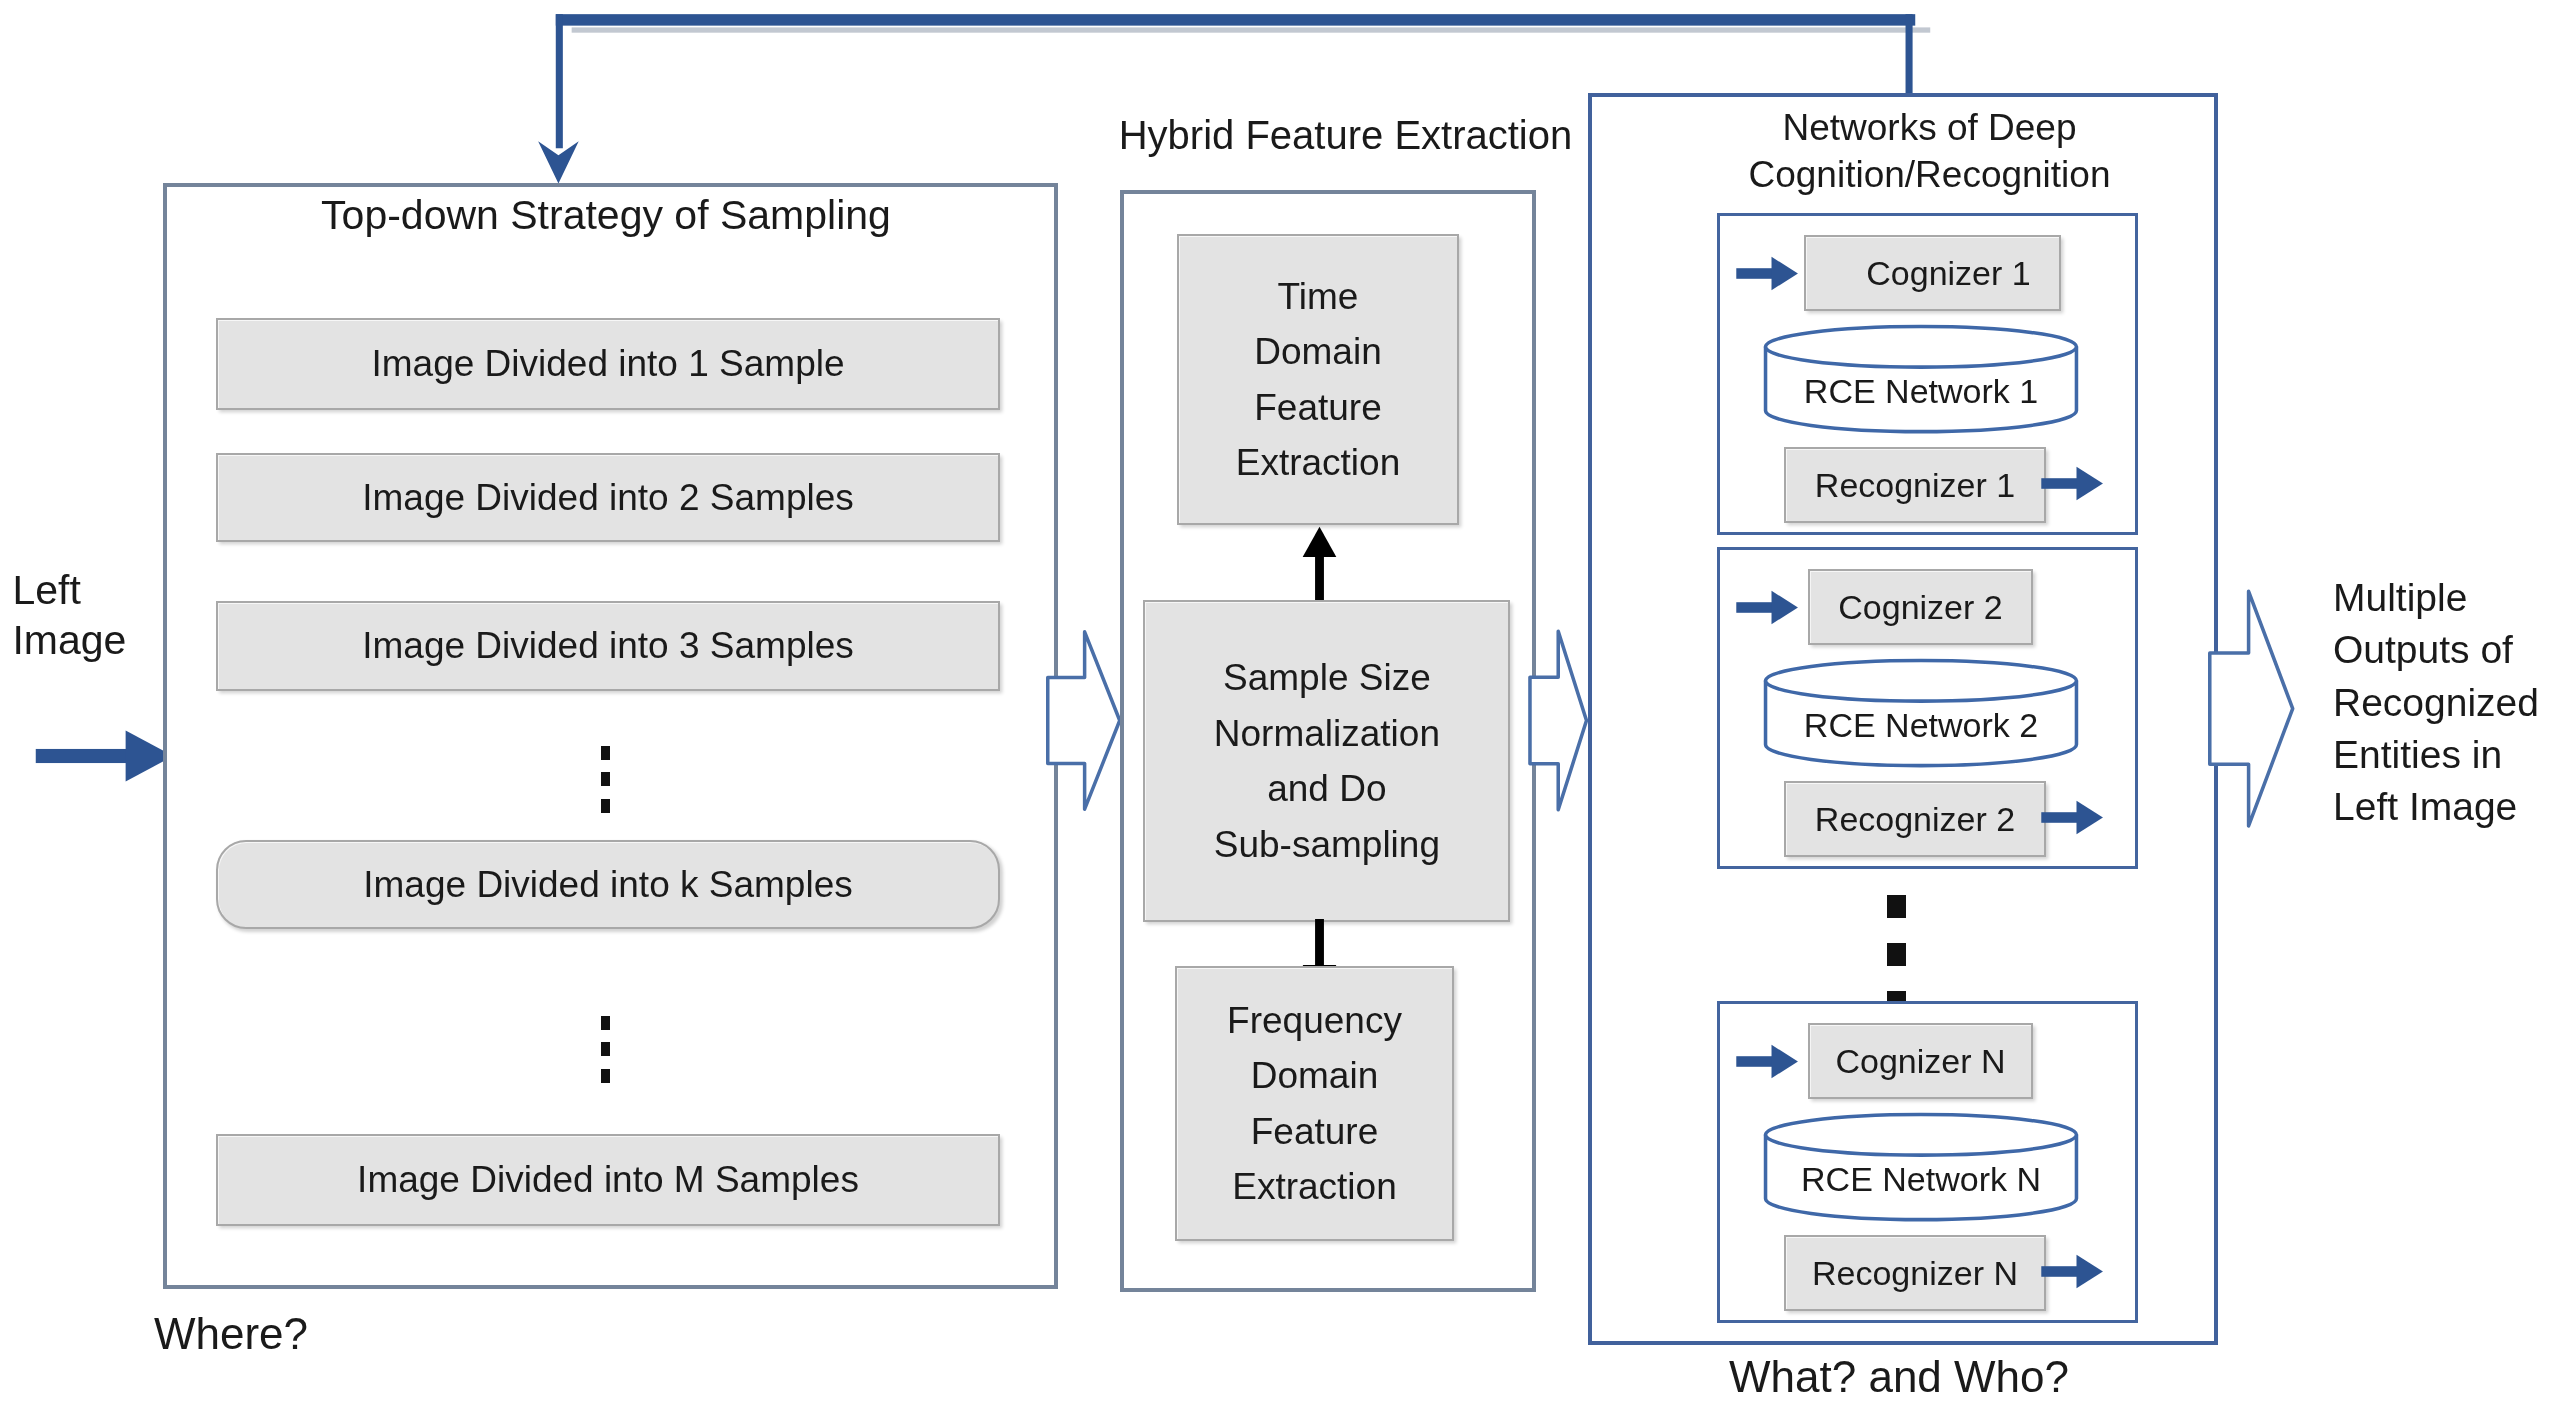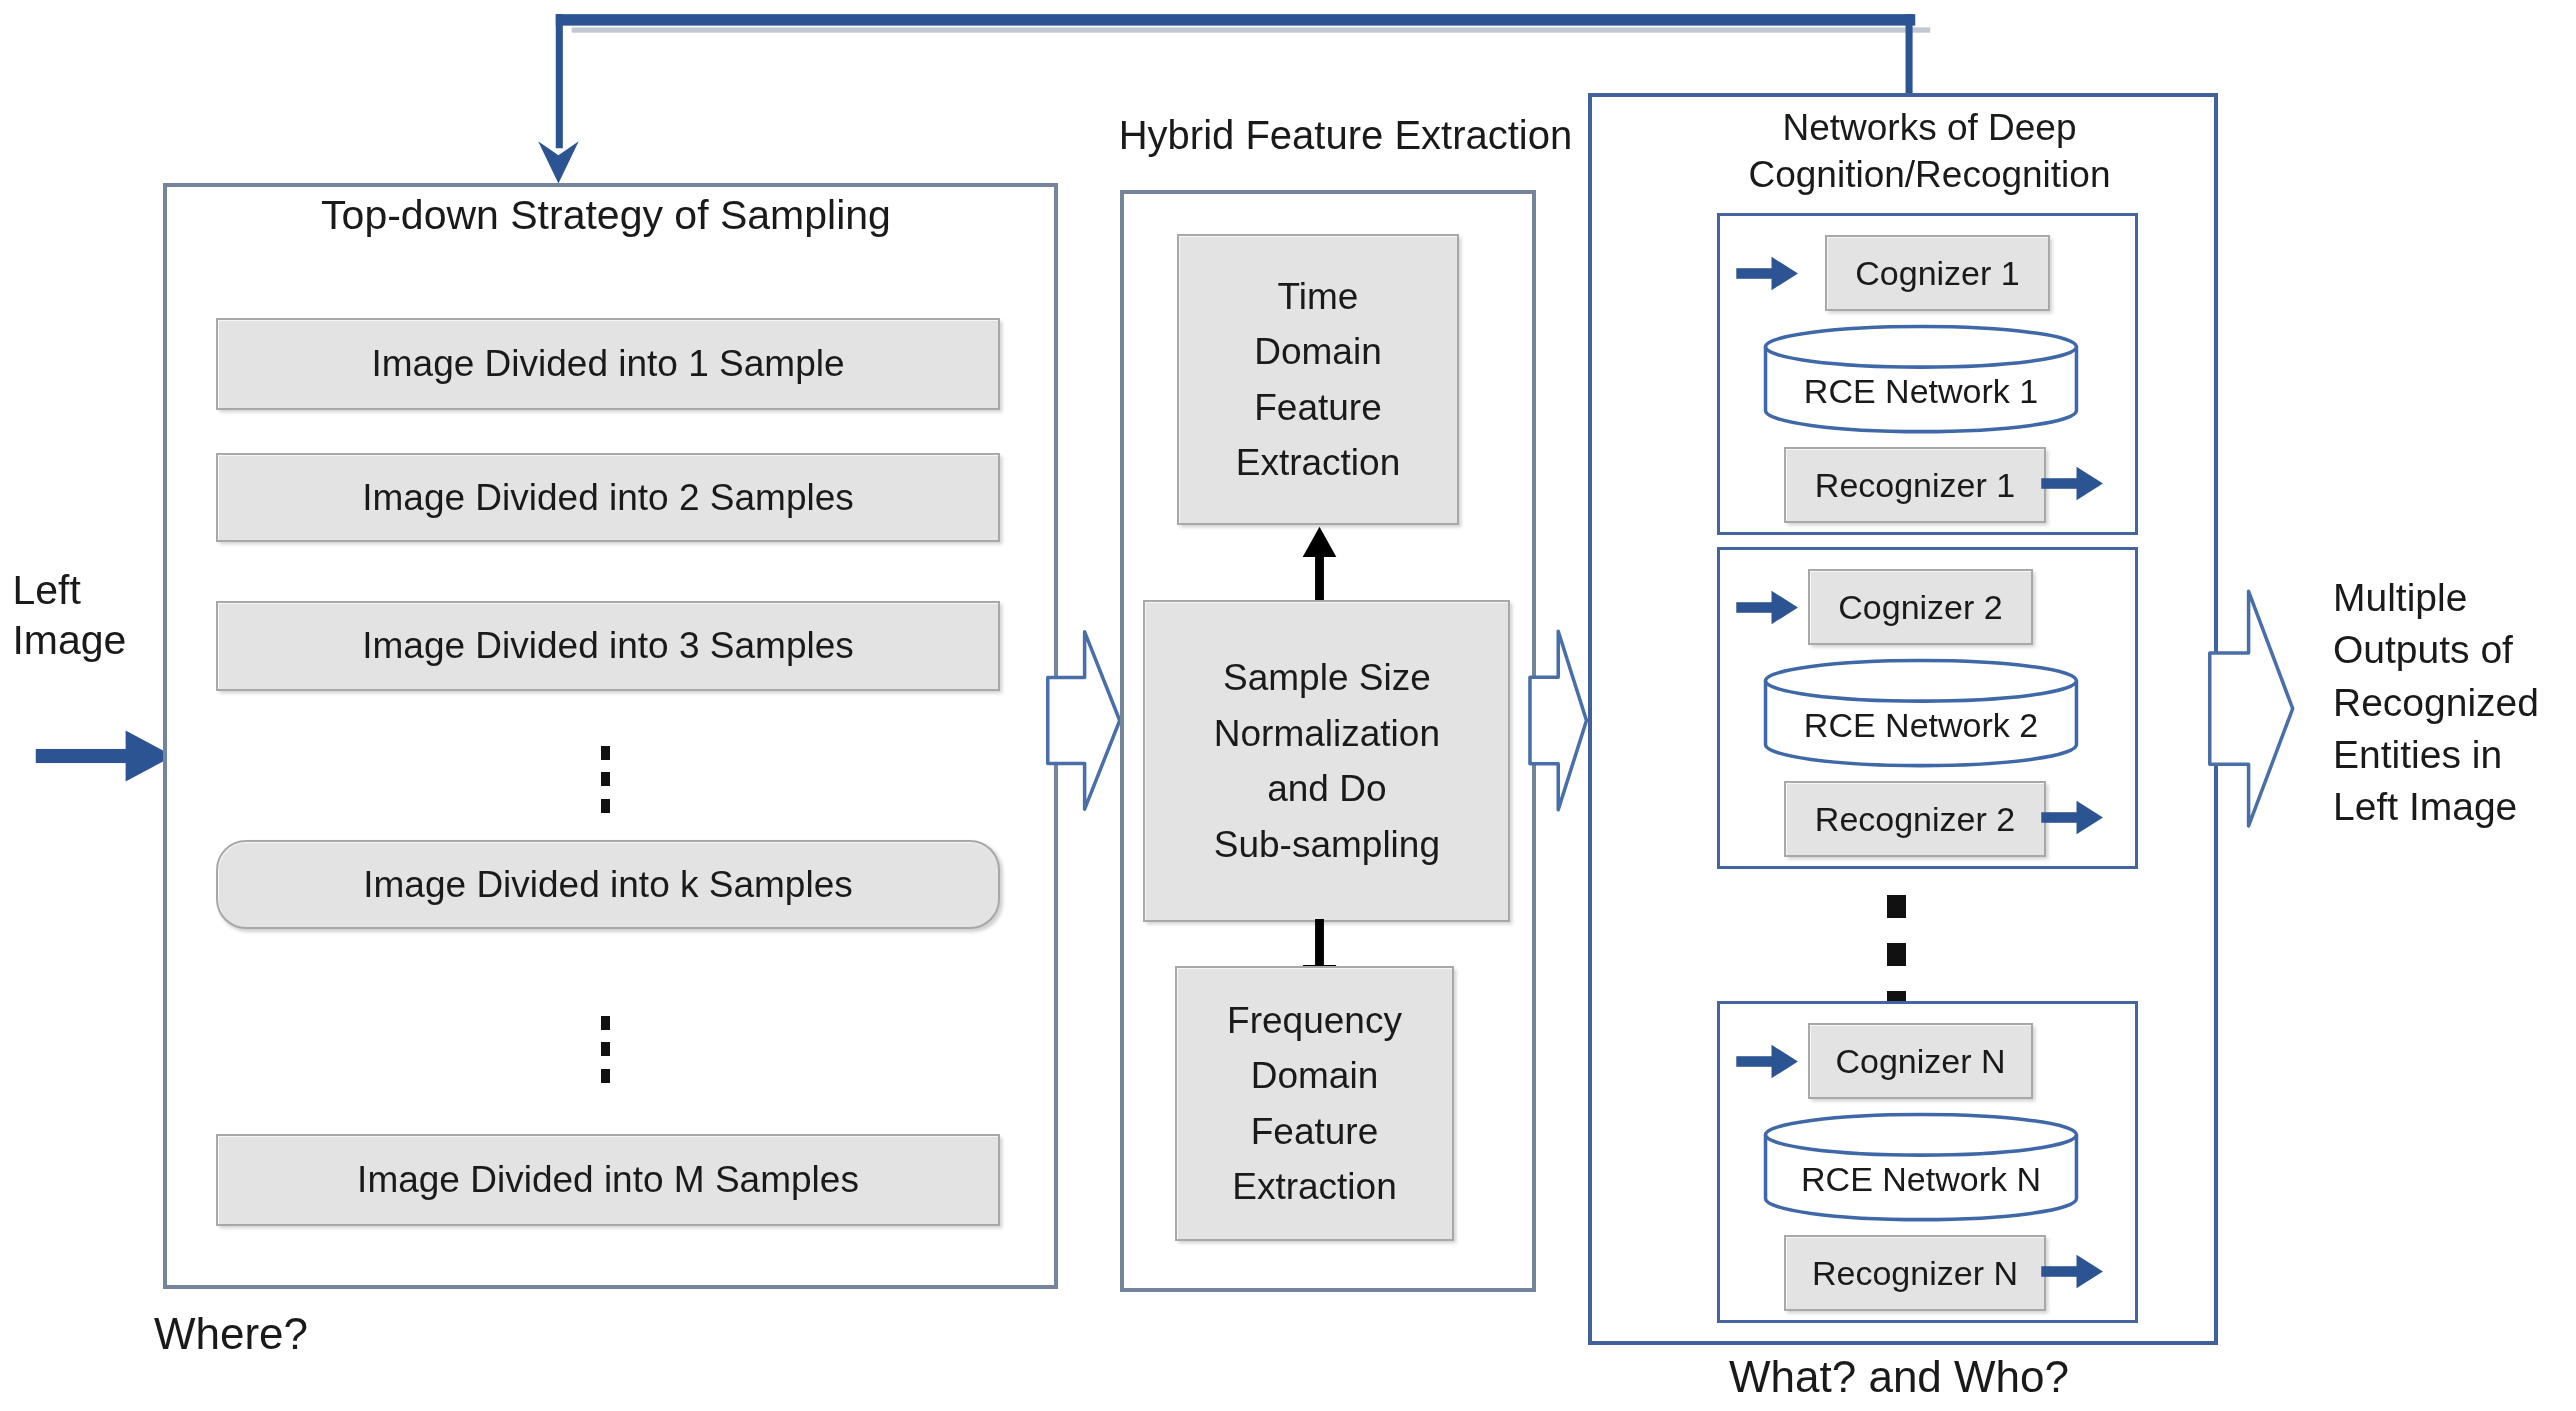--- a/index.html
+++ b/index.html
@@ -116,21 +116,21 @@
 
   <div class="abs panel-blue" style="left:1588px;top:93px;width:622px;height:1244px;">
     <div class="abs pre" style="left:3px;top:7px;width:613px;text-align:center;font-size:37px;line-height:1.28;margin-left:28px;">Networks of Deep
 Cognition/Recognition</div>
 
     <div class="abs unitbox" style="left:125px;top:116px;width:415px;height:316px;">
       <svg class="abs" style="left:16px;top:39px;width:64px;height:37px;" viewBox="0 0 72 42" width="64" height="37">
         <rect x="0" y="15" width="42" height="12" fill="#2d5492"></rect>
         <polygon points="40,2 70,21 40,40" fill="#2d5492"></polygon>
       </svg>
-      <div class="abs graybox t-unit" style="left:105px;top:19.4px;width:221px;height:72px;">Cognizer 1</div>
+      <div class="abs graybox t-unit" style="left:84px;top:19.4px;width:221px;height:72px;padding-left:32px;">Cognizer 1</div>
       <div class="abs" style="left:42px;top:106px;width:318px;height:115px;">
         <svg style="width:318px;height:115px;" viewBox="0 0 360 130" width="318" height="115">
           <path d="M 4 28 L 4 100 A 176 24 0 0 0 356 100 L 356 28" fill="#ffffff" stroke="#3f68a8" stroke-width="4"></path>
           <ellipse cx="180" cy="28" rx="176" ry="23" fill="#ffffff" stroke="#3f68a8" stroke-width="4"></ellipse>
         </svg>
         <div class="abs center t-unit" style="left:0;top:34px;width:318px;height:71px;">RCE Network 1</div>
       </div>
       <div class="abs graybox t-unit" style="left:64px;top:231px;width:258px;height:72px;">Recognizer 1</div>
       <svg class="abs" style="left:321px;top:249px;width:64px;height:37px;" viewBox="0 0 72 42" width="64" height="37">
         <rect x="0" y="15" width="42" height="12" fill="#2d5492"></rect>

